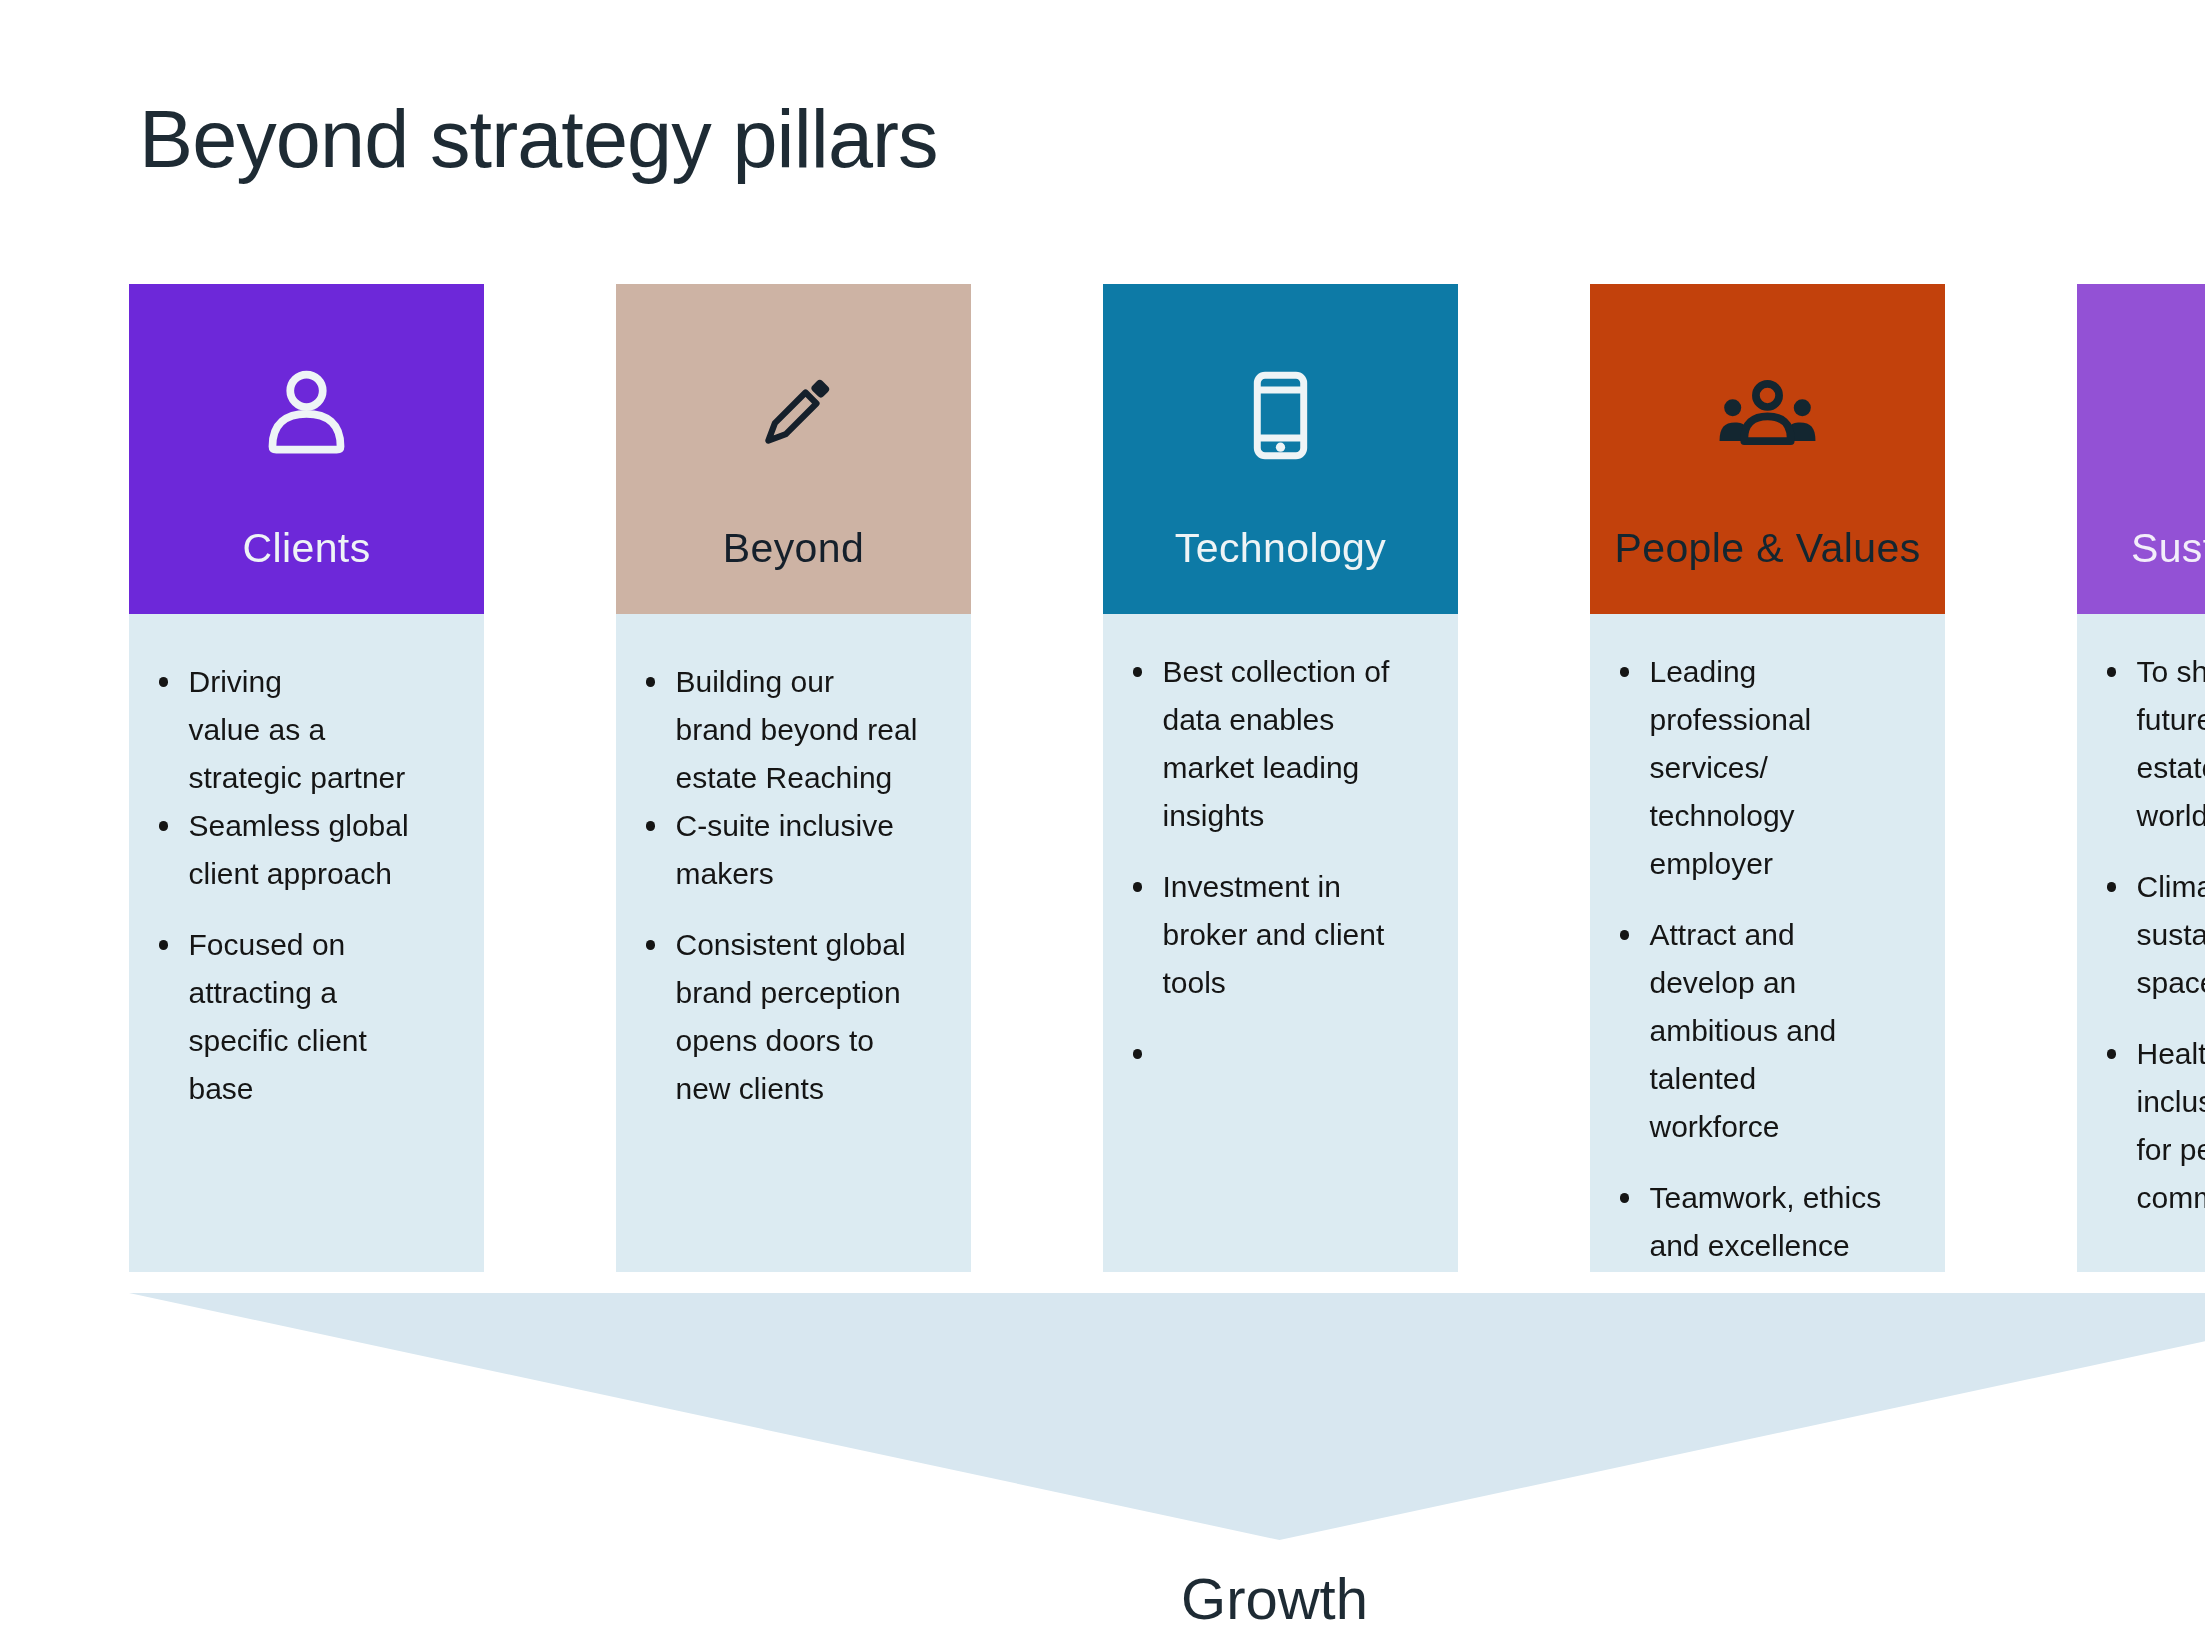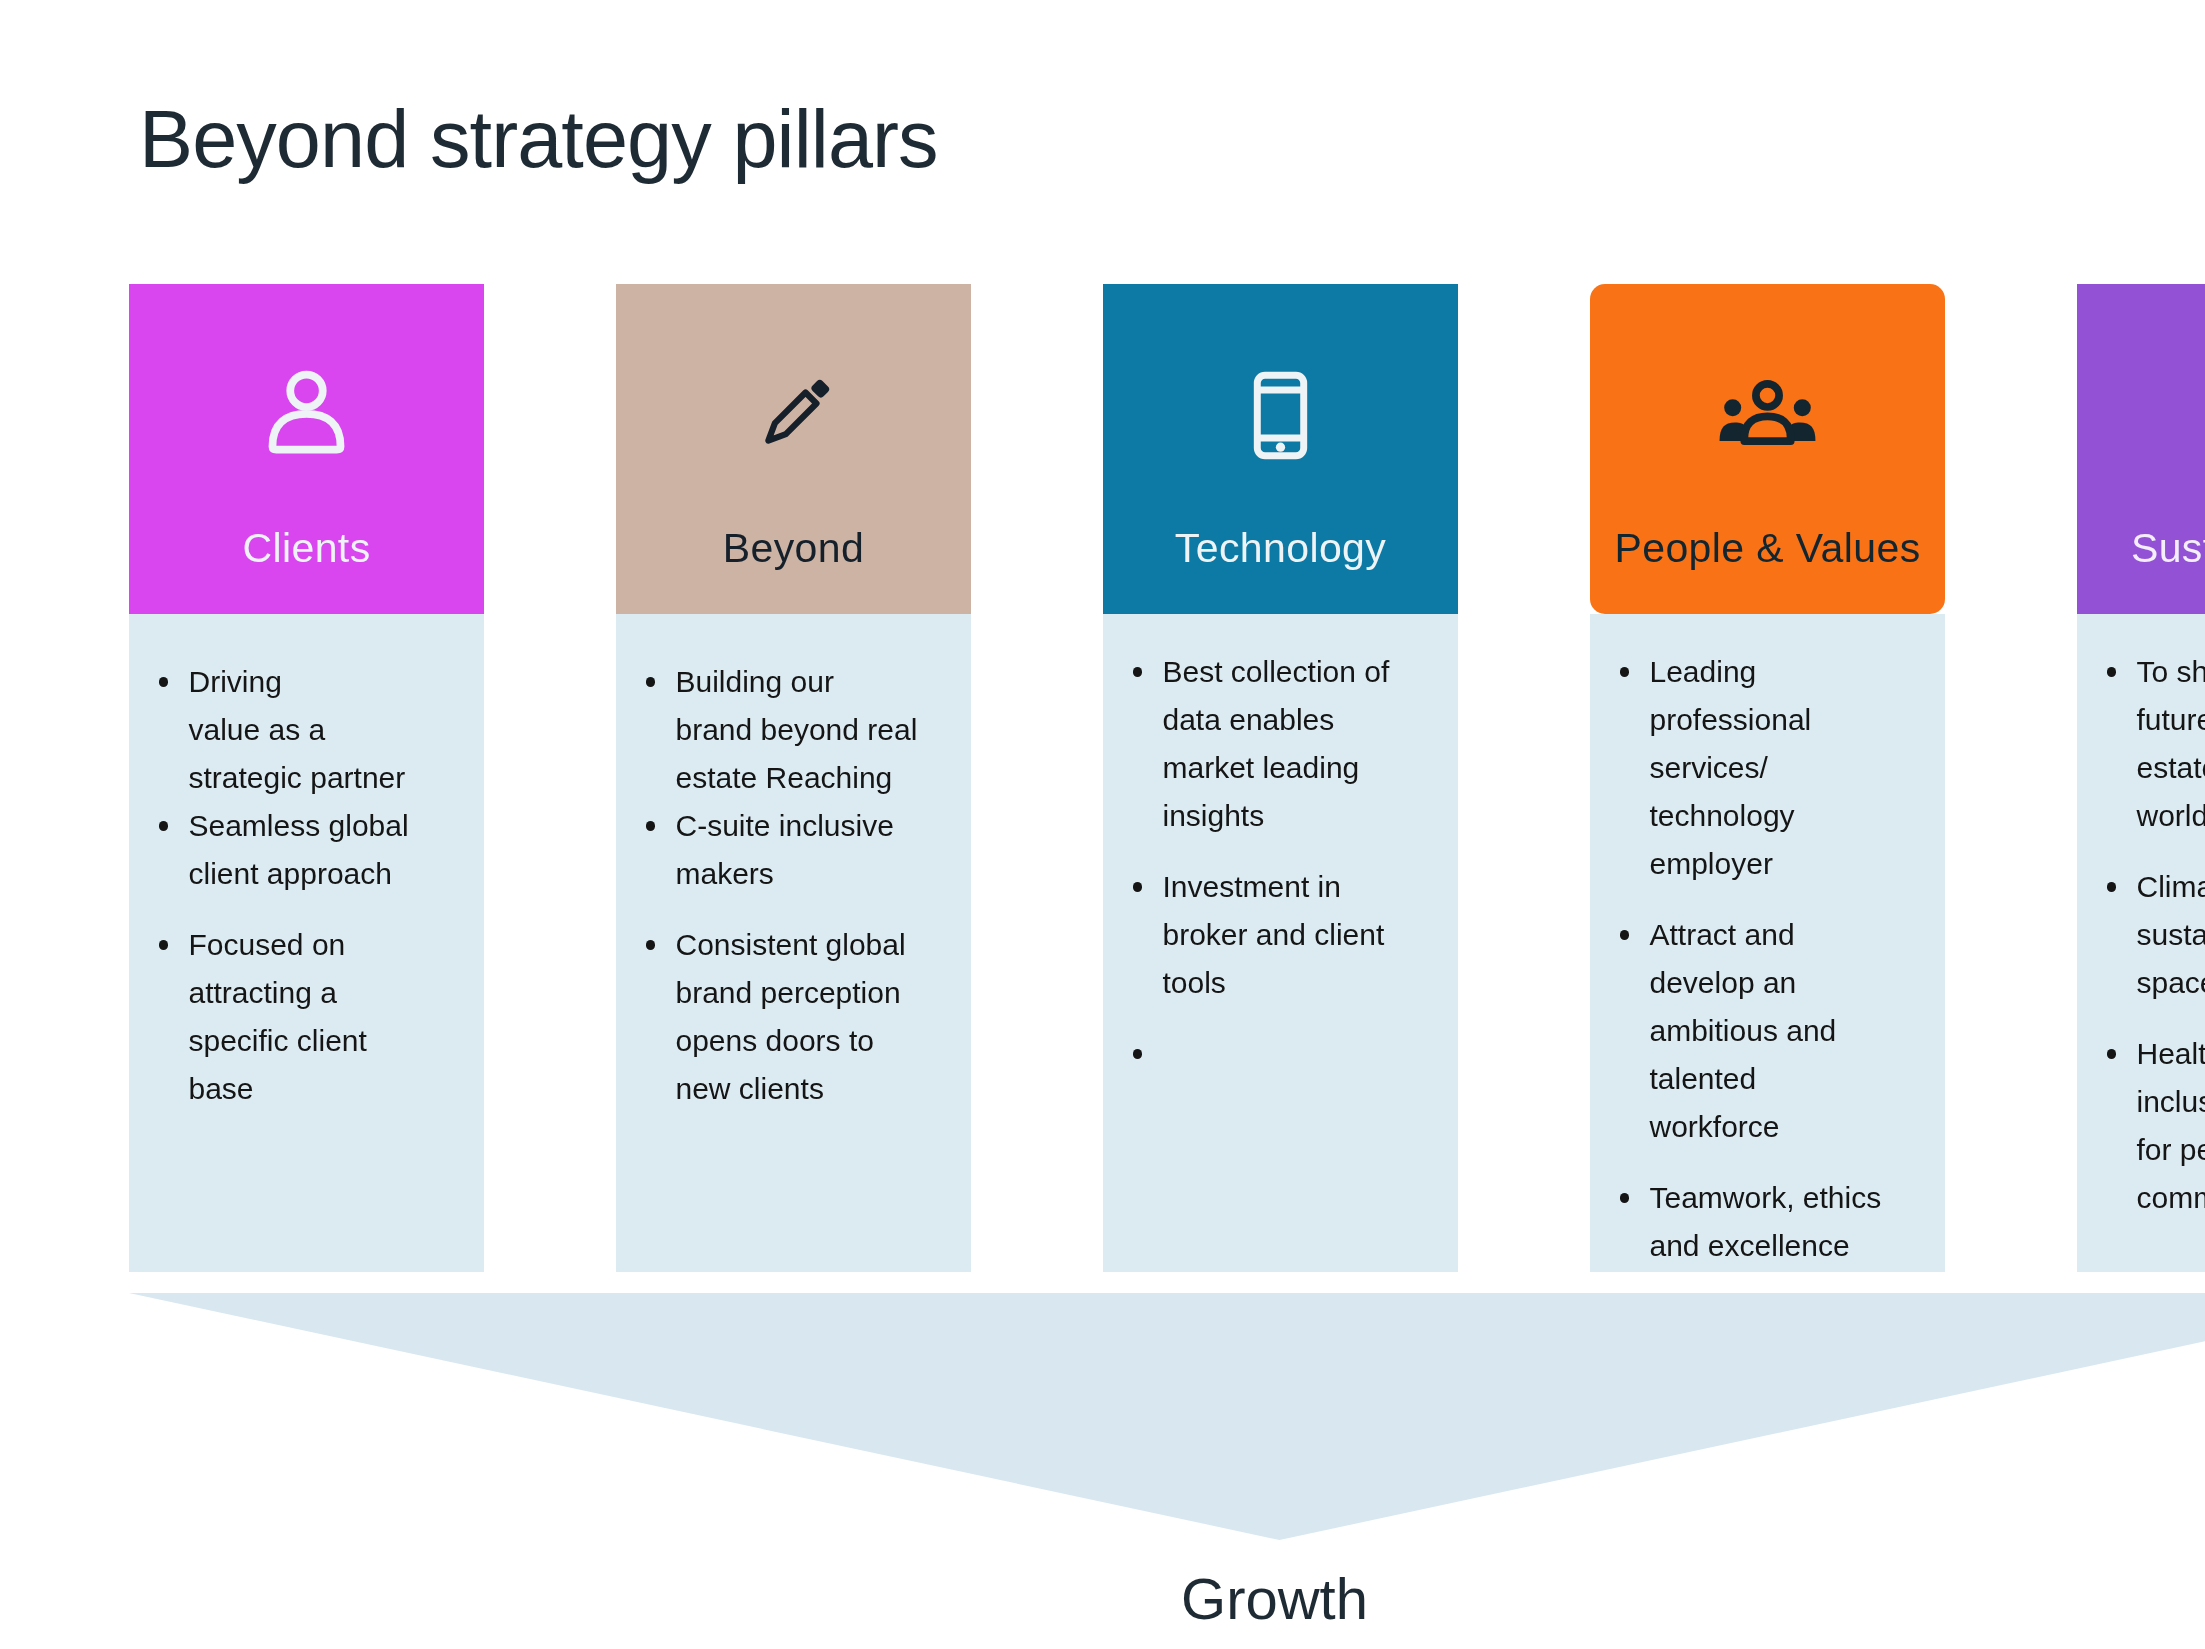--- a/index.html
+++ b/index.html
@@ -45,21 +45,21 @@
 </style>
 </head>
 <body>
 
 <div class="canvas">
   <h1 class="title">Beyond strategy pillars</h1>
 
   <div class="pillars">
 
     <section class="pillar">
-      <header class="ph" style="background-color: #d946ef;">
+      <header class="ph" style="background-color: #6d28d9;">
         <span class="icon">
           <svg viewBox="0 0 64 64" fill="none">
             <circle cx="32" cy="16" r="10.5" stroke="#eef4f6" stroke-width="5"></circle>
             <path d="M10,52 C10,37 19,31 32,31 C45,31 54,37 54,52 C54,53.5 53,54 51.5,54 L12.5,54 C11,54 10,53.5 10,52 Z" stroke="#eef4f6" stroke-width="5" stroke-linejoin="round"></path>
           </svg>
         </span>
         <span class="plabel" style="color: rgb(238, 244, 246);">Clients</span>
       </header>
       <div class="pbody">
         <div class="bullet tight">
@@ -143,21 +143,21 @@
 broker and client
 tools</span>
         </div>
         <div class="bullet">
           <span class="dot"></span>
         </div>
       </div>
     </section>
 
     <section class="pillar">
-      <header class="ph" style="background-color: #f97316; border-radius: 15px;">
+      <header class="ph" style="background-color: #c2410c;">
         <span class="icon">
           <svg viewBox="0 0 64 64" fill="none">
             <circle cx="9.5" cy="27" r="5.5" fill="#132630"></circle>
             <path d="M1,48.5 C1,40 4,36.5 11,36.5 C14.5,36.5 16.5,37.5 18,39 L18,48.5 Z" fill="#132630"></path>
             <circle cx="54.5" cy="27" r="5.5" fill="#132630"></circle>
             <path d="M63,48.5 C63,40 60,36.5 53,36.5 C49.5,36.5 47.5,37.5 46,39 L46,48.5 Z" fill="#132630"></path>
             <circle cx="32" cy="19" r="7.5" stroke="#132630" stroke-width="5"></circle>
             <path d="M17,47 C17,37 23,32.5 32,32.5 C41,32.5 47,37 47,47 L47,48.5 L17,48.5 Z" stroke="#132630" stroke-width="5" stroke-linejoin="round"></path>
           </svg>
         </span>

